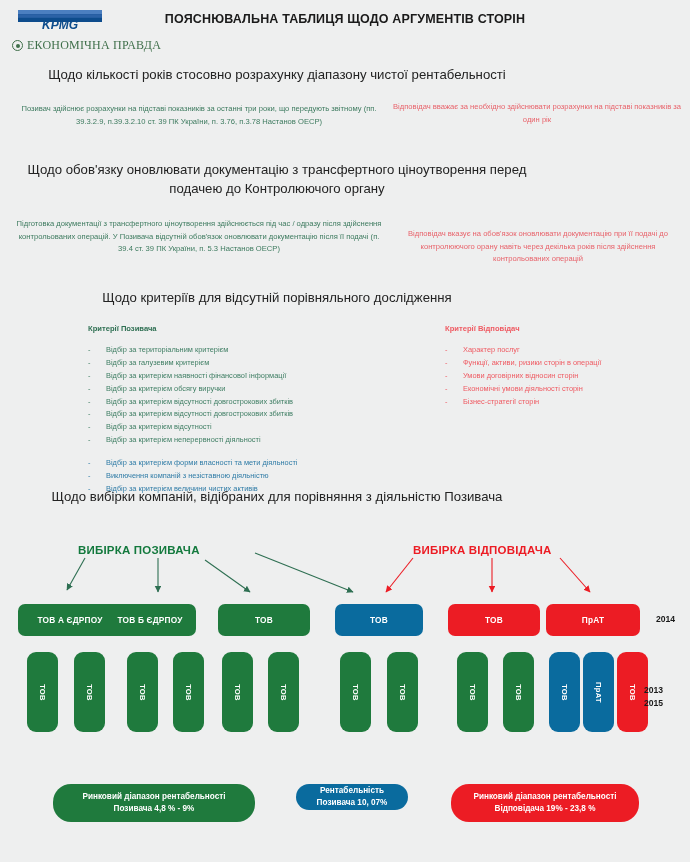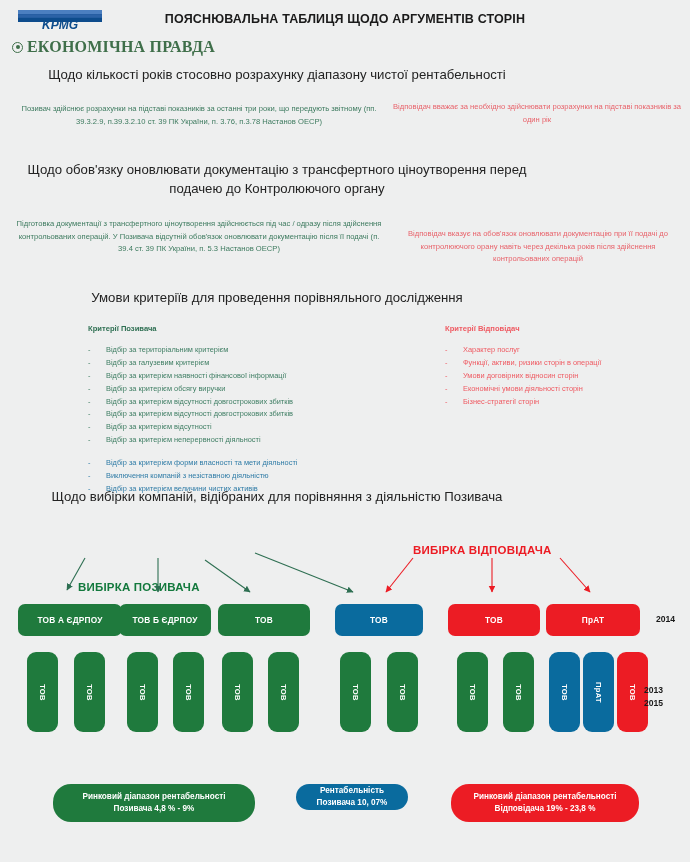--- a/index.html
+++ b/index.html
@@ -23,21 +23,21 @@
   .ep-mark {
     width: 11px; height: 11px; border-radius: 50%;
     border: 1.4px solid #3f6f4a; position: relative;
   }
   .ep-mark::after{
     content:""; position:absolute; left:2.6px; top:2.6px;
     width:4px; height:4px; background:#3f6f4a; border-radius:50%;
   }
   .ep-text {
     font-family: "Liberation Serif", serif;
-    font-size: 16px; font-weight: bold; letter-spacing: .2px; color: #3f6f4a;
+    font-size: 12px; font-weight: normal; letter-spacing: .2px; color: #3f6f4a;
   }
 
   .main-title {
     position: absolute; left: 0; top: 12px; width: 690px; text-align: center;
     font-size: 12.5px; font-weight: bold; color: #1a1a1a; letter-spacing: .15px;
   }
 
   
   .section-heading {
     position: absolute; width: 554px; text-align: center;
@@ -76,21 +76,21 @@
   .crit-list li .dash { display: inline-block; width: 18px; }
   .crit-list li.gap-before { margin-top: 10px; }
   .crit-list.green li { color: #3d7d62; }
   .crit-list.green li.blue { color: #2e7ba6; }
   .crit-list.red li { color: #ef5a62; }
 
   
   .sample-label {
     position: absolute; font-size: 11.5px; font-weight: bold; letter-spacing: .2px;
   }
-  #label-plaintiff { left: 78px;  top: 544px; color: #13793d; margin-top: 37px; }
+  #label-plaintiff { left: 78px;  top: 544px; color: #13793d; }
   #label-defendant { left: 413px; top: 544px; color: #ec1c24; }
 
   
   #arrow-layer { position: absolute; left: 0; top: 0; width: 690px; height: 862px; }
 
   
   .hbox {
     position: absolute; height: 32px; border-radius: 7px;
     display: flex; align-items: center; justify-content: center;
     color: #fff; font-size: 8.3px; font-weight: bold; letter-spacing: .2px;
@@ -143,21 +143,21 @@
   <div class="main-title">ПОЯСНЮВАЛЬНА ТАБЛИЦЯ ЩОДО АРГУМЕНТІВ СТОРІН</div>
 
   <div class="section-heading" id="sec1-heading">Щодо кількості років стосовно розрахунку діапазону чистої рентабельності</div>
   <div class="claim green" id="sec1-left">Позивач здійснює розрахунки на підставі показників за останні три роки, що передують звітному (пп. 39.3.2.9, п.39.3.2.10 ст. 39 ПК України, п. 3.76, п.3.78 Настанов ОЕСР)</div>
   <div class="claim red" id="sec1-right">Відповідач вважає за необхідно здійснювати розрахунки на підставі показників за один рік</div>
 
   <div class="section-heading" id="sec2-heading">Щодо обов'язку оновлювати документацію з трансфертного ціноутворення перед подачею до Контролюючого органу</div>
   <div class="claim green" id="sec2-left">Підготовка документації з трансфертного ціноутворення здійснюється під час / одразу після здійснення контрольованих операцій. У Позивача відсутній обов'язок оновлювати документацію після її подачі (п. 39.4 ст. 39 ПК України, п. 5.3 Настанов ОЕСР)</div>
   <div class="claim red" id="sec2-right">Відповідач вказує на обов'язок оновлювати документацію при її подачі до контролюючого орану навіть через декілька років після здійснення контрольованих операцій</div>
 
-  <div class="section-heading" id="sec3-heading">Умови критеріїв для проведення порівняльного дослідження</div>
+  <div class="section-heading" id="sec3-heading">Щодо критеріїв для відсутній порівняльного дослідження</div>
 
   <div class="crit-col" id="crit-left">
     <div class="crit-title green">Критерії Позивача</div>
     <ul class="crit-list green" id="list-plaintiff">
         <li>
           <span class="dash">-</span>
           <span>Відбір за територіальним критерієм</span>
         </li>
         <li>
           <span class="dash">-</span>
@@ -252,21 +252,21 @@
         <line x1="413" y1="558" x2="386" y2="592" stroke="#ec1c24" stroke-width="1.1" marker-end="url(#ah-red)"></line>
         <line x1="492" y1="558" x2="492" y2="592" stroke="#ec1c24" stroke-width="1.1" marker-end="url(#ah-red)"></line>
         <line x1="560" y1="558" x2="590" y2="592" stroke="#ec1c24" stroke-width="1.1" marker-end="url(#ah-red)"></line>
       </g>
   </svg>
 
   <div id="row-2014">
       <div class="hbox fill-green" style="left: 18px; top: 604px; width: 104px;">
         <span>ТОВ А ЄДРПОУ</span>
       </div>
-      <div class="hbox fill-green" style="left: 119px; top: 604px; width: 92px;">
+      <div class="hbox fill-green" style="left: 104px; top: 604px; width: 92px;">
         <span>ТОВ Б ЄДРПОУ</span>
       </div>
       <div class="hbox fill-green" style="left: 218px; top: 604px; width: 92px;">
         <span>ТОВ</span>
       </div>
       <div class="hbox fill-blue" style="left: 335px; top: 604px; width: 88px;">
         <span>ТОВ</span>
       </div>
       <div class="hbox fill-red" style="left: 448px; top: 604px; width: 92px;">
         <span>ТОВ</span>

